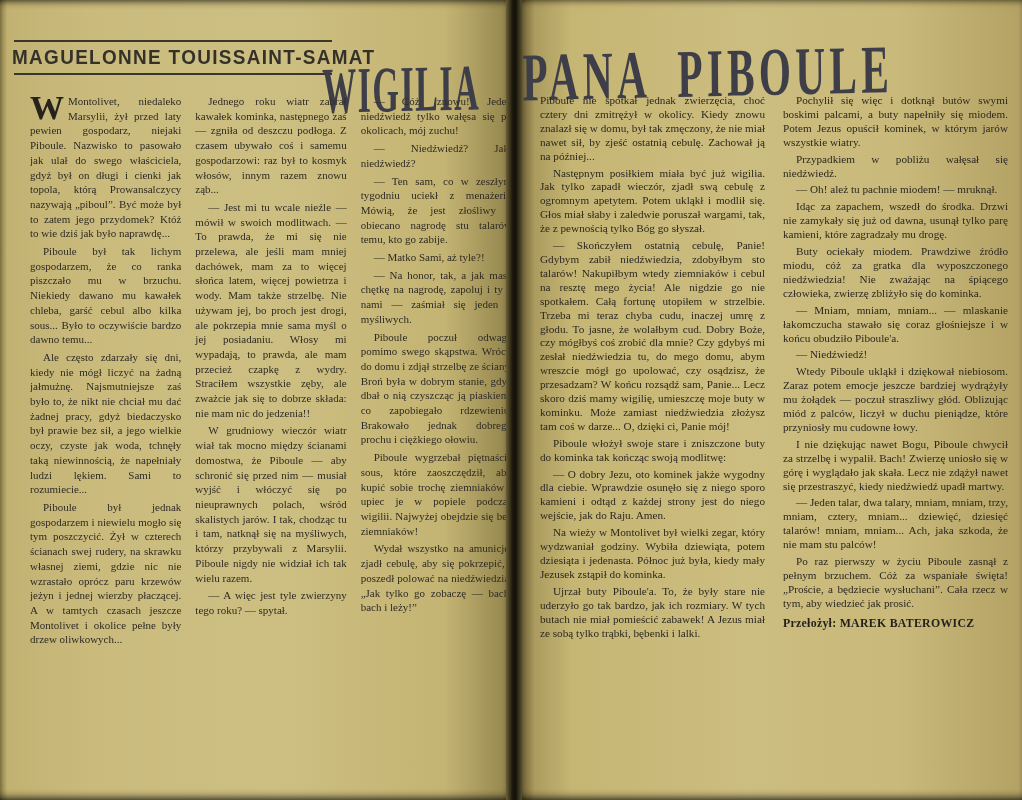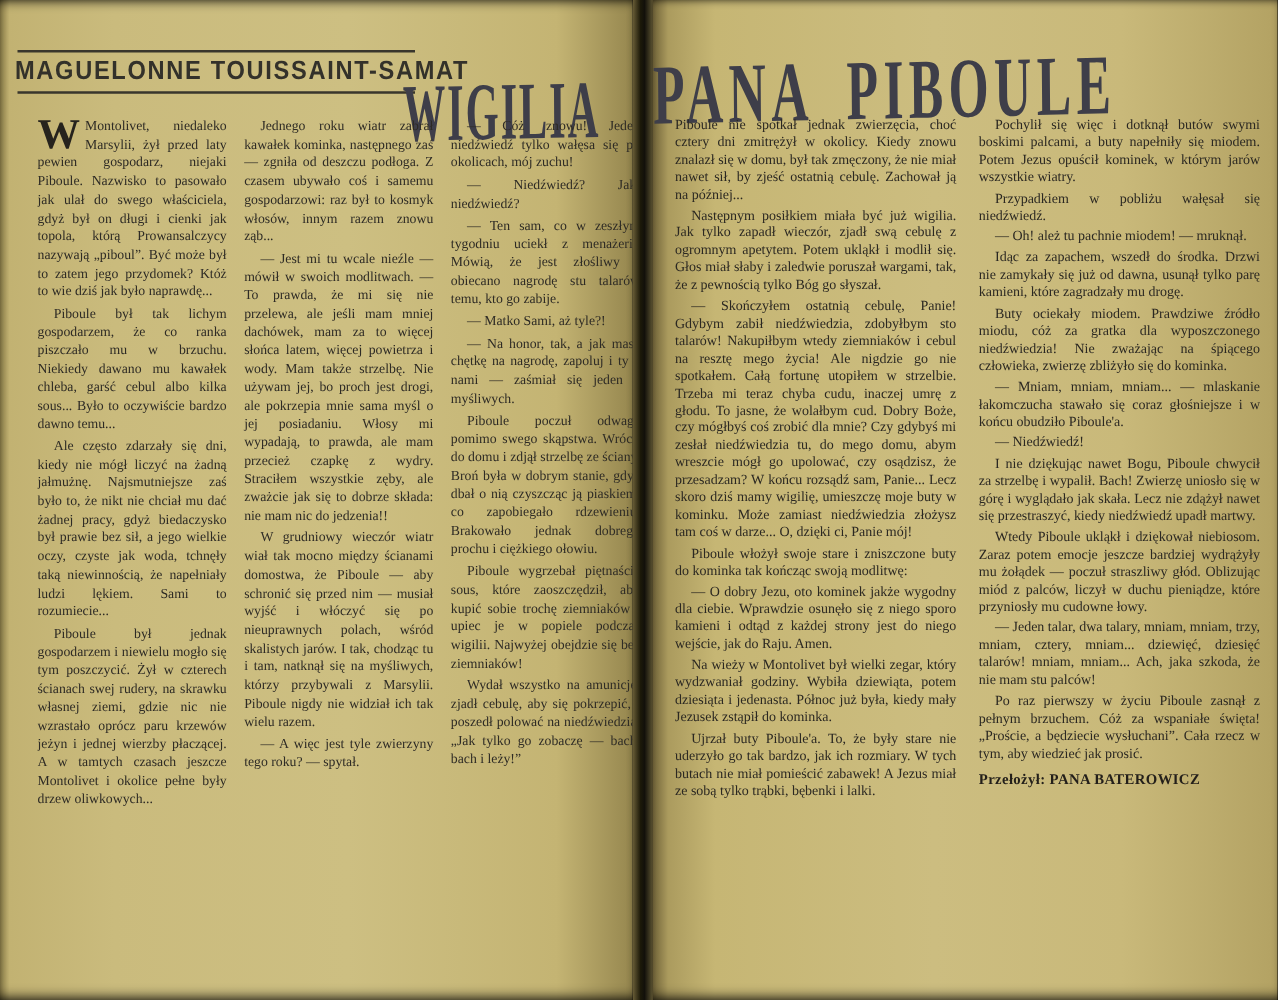--- a/index.html
+++ b/index.html
@@ -132,22 +132,22 @@
           <p class="para">— O dobry Jezu, oto kominek jakże wygodny dla ciebie. Wprawdzie osunęło się z niego sporo kamieni i odtąd z każdej strony jest do niego wejście, jak do Raju. Amen.</p>
           <p class="para">Na wieży w Montolivet był wielki zegar, który wydzwaniał godziny. Wybiła dziewiąta, potem dziesiąta i jedenasta. Północ już była, kiedy mały Jezusek zstąpił do kominka.</p>
           <p class="para">Ujrzał buty Piboule'a. To, że były stare nie uderzyło go tak bardzo, jak ich rozmiary. W tych butach nie miał pomieścić zabawek! A Jezus miał ze sobą tylko trąbki, bębenki i lalki.</p>
           <p class="para">Pochylił się więc i dotknął butów swymi boskimi palcami, a buty napełniły się miodem. Potem Jezus opuścił kominek, w którym jarów wszystkie wiatry.</p>
           <p class="para">Przypadkiem w pobliżu wałęsał się niedźwiedź.</p>
           <p class="para">— Oh! ależ tu pachnie miodem! — mruknął.</p>
           <p class="para">Idąc za zapachem, wszedł do środka. Drzwi nie zamykały się już od dawna, usunął tylko parę kamieni, które zagradzały mu drogę.</p>
           <p class="para">Buty ociekały miodem. Prawdziwe źródło miodu, cóż za gratka dla wyposzczonego niedźwiedzia! Nie zważając na śpiącego człowieka, zwierzę zbliżyło się do kominka.</p>
           <p class="para">— Mniam, mniam, mniam... — mlaskanie łakomczucha stawało się coraz głośniejsze i w końcu obudziło Piboule'a.</p>
           <p class="para">— Niedźwiedź!</p>
+          <p class="para">Wtedy Piboule ukląkł i dziękował niebiosom. Zaraz potem emocje jeszcze bardziej wydrążyły mu żołądek — poczuł straszliwy głód. Oblizując miód z palców, liczył w duchu pieniądze, które przyniosły mu cudowne łowy.</p>
           <p class="para">I nie dziękując nawet Bogu, Piboule chwycił za strzelbę i wypalił. Bach! Zwierzę uniosło się w górę i wyglądało jak skała. Lecz nie zdążył nawet się przestraszyć, kiedy niedźwiedź upadł martwy.</p>
-          <p class="para">Wtedy Piboule ukląkł i dziękował niebiosom. Zaraz potem emocje jeszcze bardziej wydrążyły mu żołądek — poczuł straszliwy głód. Oblizując miód z palców, liczył w duchu pieniądze, które przyniosły mu cudowne łowy.</p>
           <p class="para">— Jeden talar, dwa talary, mniam, mniam, trzy, mniam, cztery, mniam... dziewięć, dziesięć talarów! mniam, mniam... Ach, jaka szkoda, że nie mam stu palców!</p>
           <p class="para">Po raz pierwszy w życiu Piboule zasnął z pełnym brzuchem. Cóż za wspaniałe święta! „Proście, a będziecie wysłuchani”. Cała rzecz w tym, aby wiedzieć jak prosić.</p>
         </div>
-      <p class="translator">Przełożył: PANA BATEROWICZ</p>
+      <p class="translator">Przełożył: MAREK BATEROWICZ</p>
     </div>
   </section>
 
 </div>
 
 </body></html>

